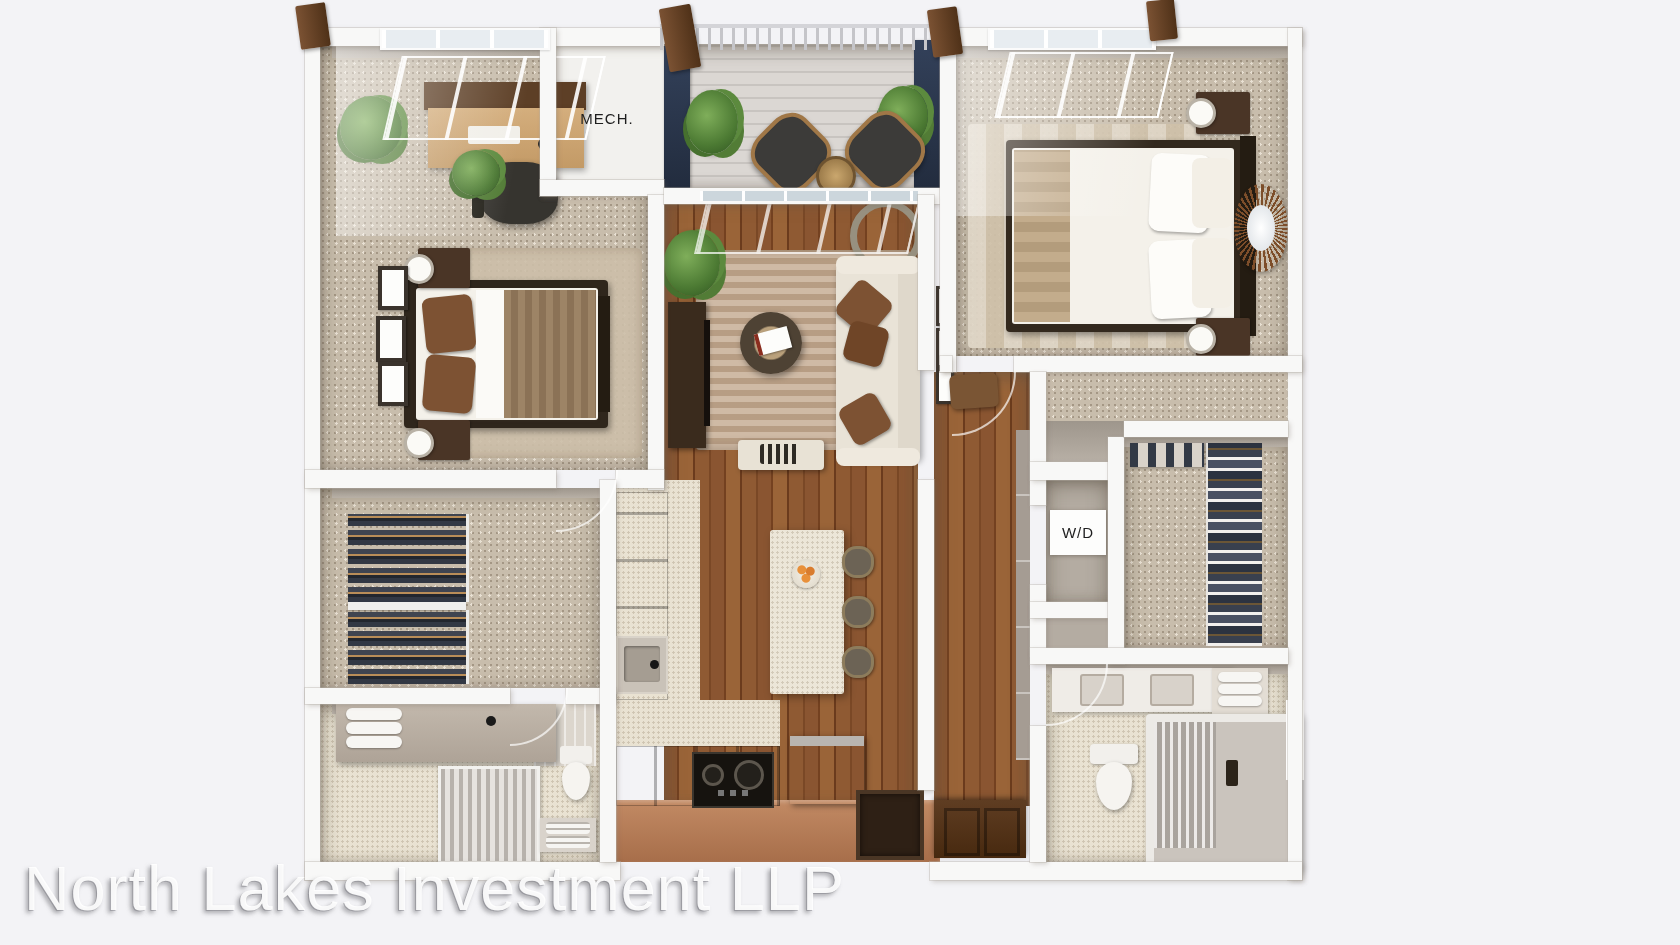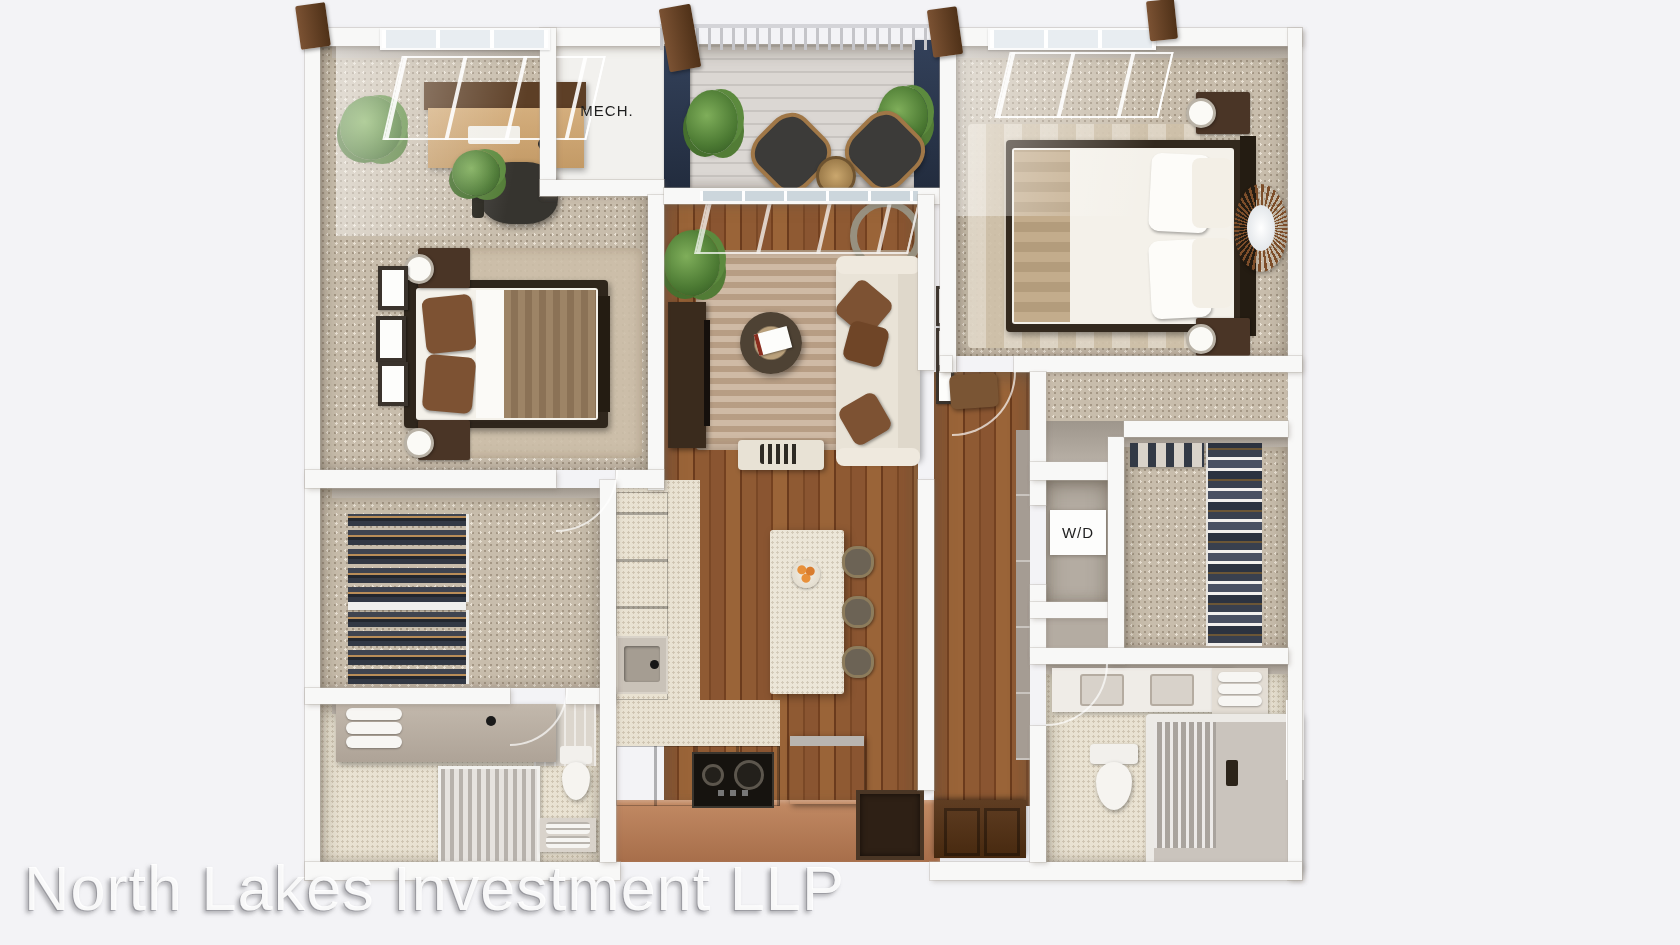--- a/index.html
+++ b/index.html
@@ -286,17 +286,17 @@
   <div class="abs arc" style="left:1046px;top:664px;width:60px;height:60px;"></div>
 
   <div class="abs winband" style="left:380px;top:28px;width:166px;height:18px;"></div>
   <div class="abs winband" style="left:988px;top:28px;width:164px;height:18px;"></div>
   <div class="abs railing" style="left:660px;top:24px;width:284px;height:22px;"></div>
   <div class="abs post" style="left:298px;top:4px;width:30px;height:44px;transform:rotate(-8deg);"></div>
   <div class="abs post" style="left:664px;top:6px;width:32px;height:64px;transform:rotate(-10deg);"></div>
   <div class="abs post" style="left:930px;top:8px;width:30px;height:48px;transform:rotate(-8deg);"></div>
   <div class="abs post" style="left:1148px;top:0px;width:28px;height:40px;transform:rotate(-6deg);"></div>
 
-  <div class="abs room-label" style="left:556px;top:102px;width:102px;">MECH.</div>
+  <div class="abs room-label" style="left:556px;top:110px;width:102px;">MECH.</div>
 
   <div class="abs watermark" style="left:24px;top:852px;">North Lakes Investment LLP</div>
 
 </div>
 
 </body></html>

